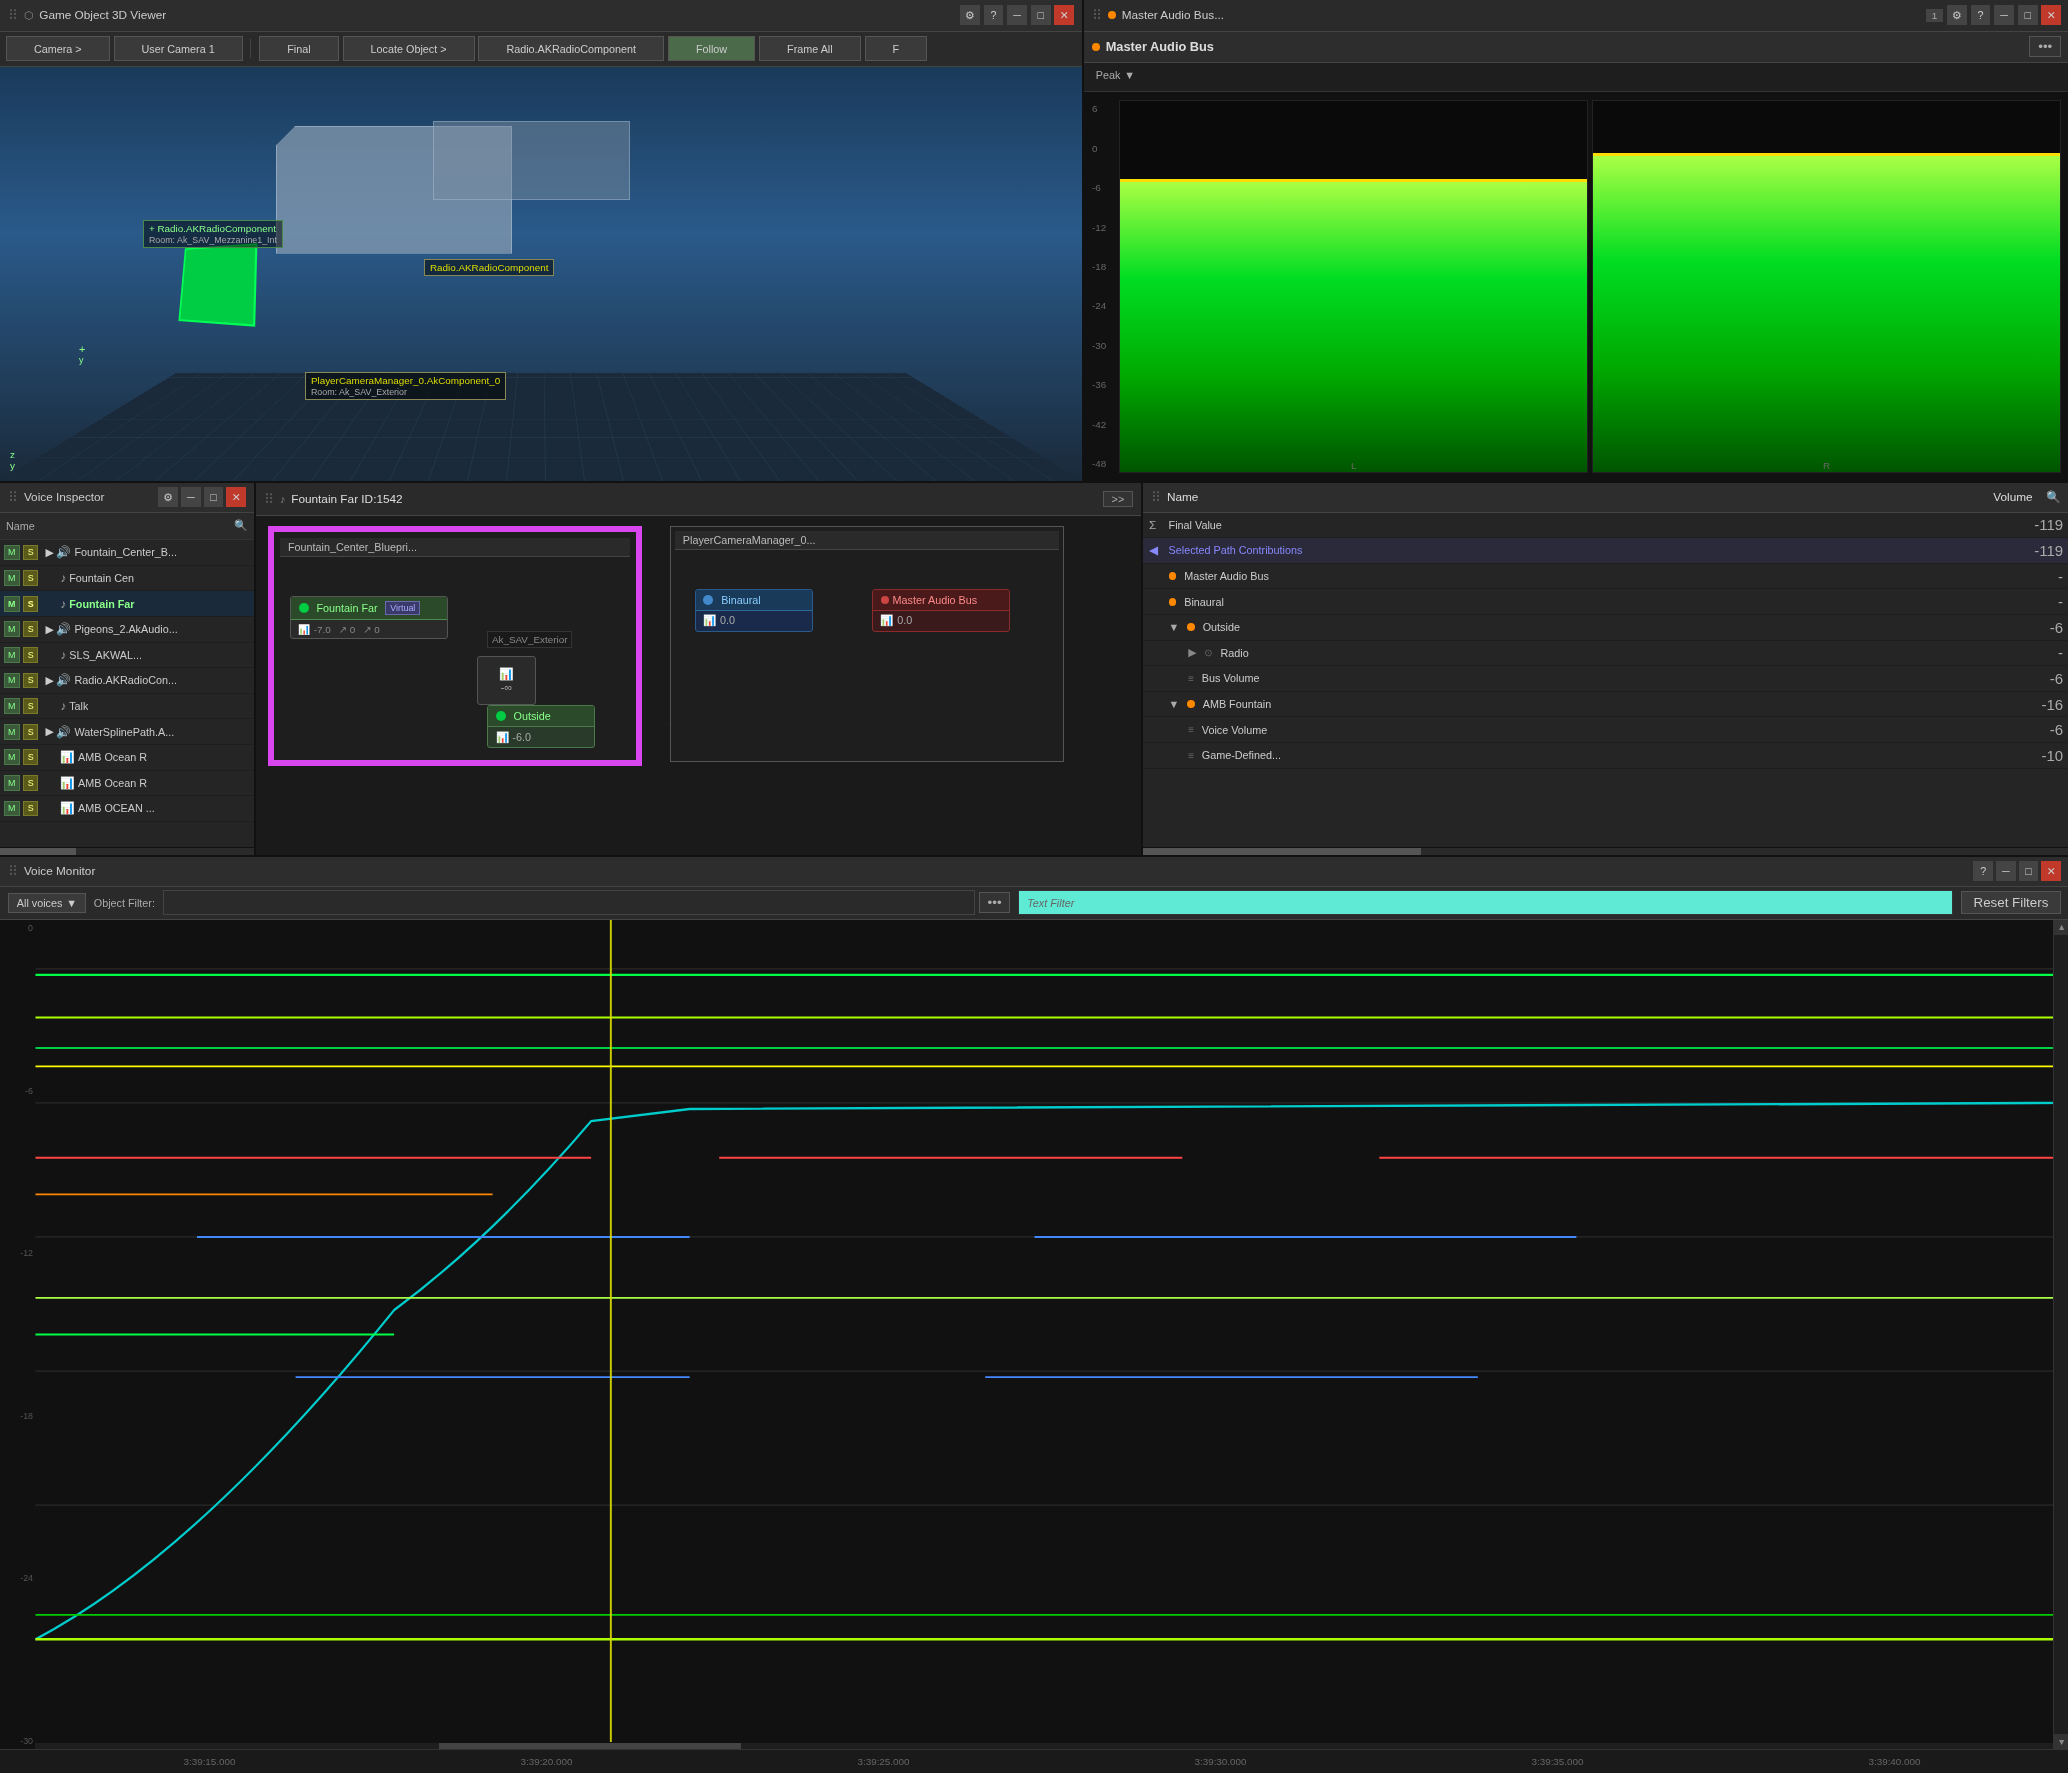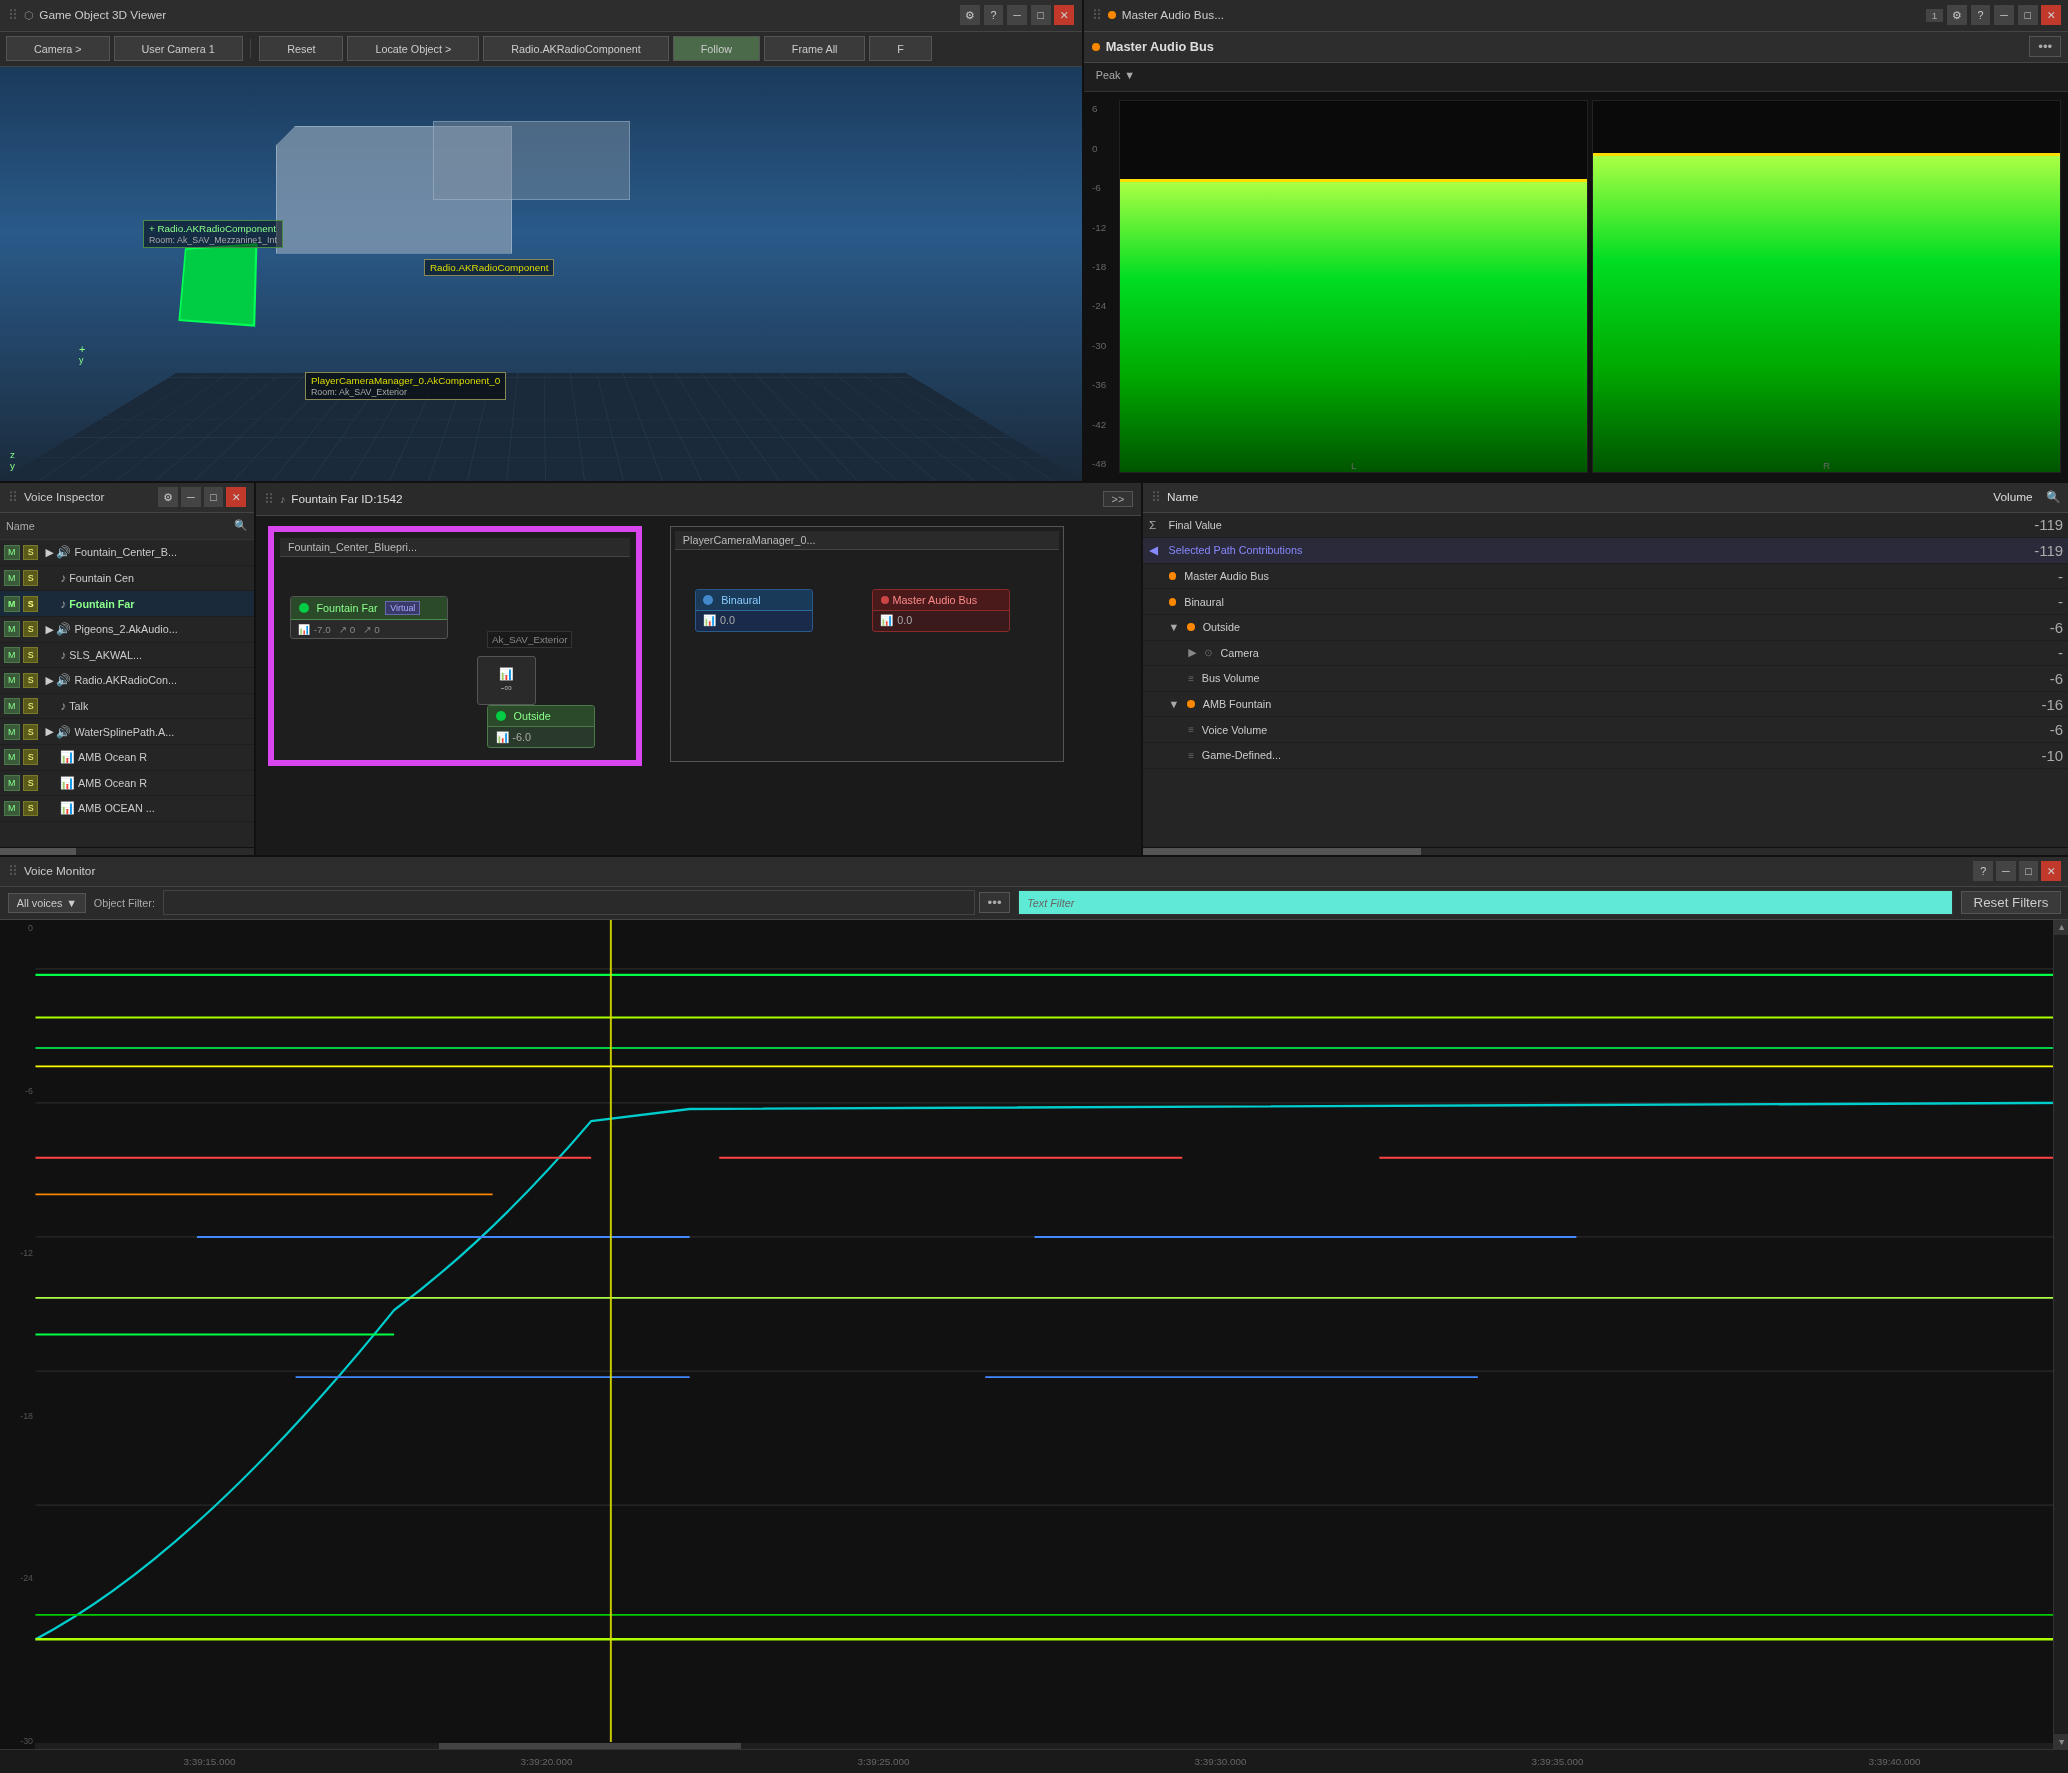--- a/index.html
+++ b/index.html
@@ -438,21 +438,21 @@
           <button class="win-btn">─</button>
           <button class="win-btn">□</button>
           <button class="win-btn close">✕</button>
         </div>
       </div>
 
       <div class="viewer-toolbar">
         <button class="toolbar-btn">Camera &gt;</button>
         <button class="toolbar-btn">User Camera 1</button>
         <div class="sep"></div>
-        <button class="toolbar-btn">Reset</button>
+        <button class="toolbar-btn">Final</button>
         <button class="toolbar-btn">Locate Object &gt;</button>
         <button class="toolbar-btn">Radio.AKRadioComponent</button>
         <button class="toolbar-btn active">Follow</button>
         <button class="toolbar-btn">Frame All</button>
         <button class="toolbar-btn">F</button>
       </div>
 
       <div class="viewer-canvas">
         <div class="scene-bg"></div>
         <div class="grid-floor"></div>
@@ -804,21 +804,21 @@
           <div class="orange-dot"></div>
           <span class="path-name" style="margin-left:3.9px">Outside</span>
           <span class="path-vol">-6</span>
         </div>
 
         <div class="path-row">
           <div class="path-indent"></div>
           <div class="path-indent"></div>
           <span style="color:#888;cursor:pointer;margin-right:3.9px">▶</span>
           <span style="color:#666;font-size:9.9px">⊙</span>
-          <span class="path-name" style="margin-left:3.9px">Camera</span>
+          <span class="path-name" style="margin-left:3.9px">Radio</span>
           <span class="path-vol">-</span>
         </div>
 
         <div class="path-row">
           <div class="path-indent"></div>
           <div class="path-indent"></div>
           <span style="color:#666;font-size:9.9px;margin-right:3.9px">≡</span>
           <span class="path-name">Bus Volume</span>
           <span class="path-vol">-6</span>
         </div>

